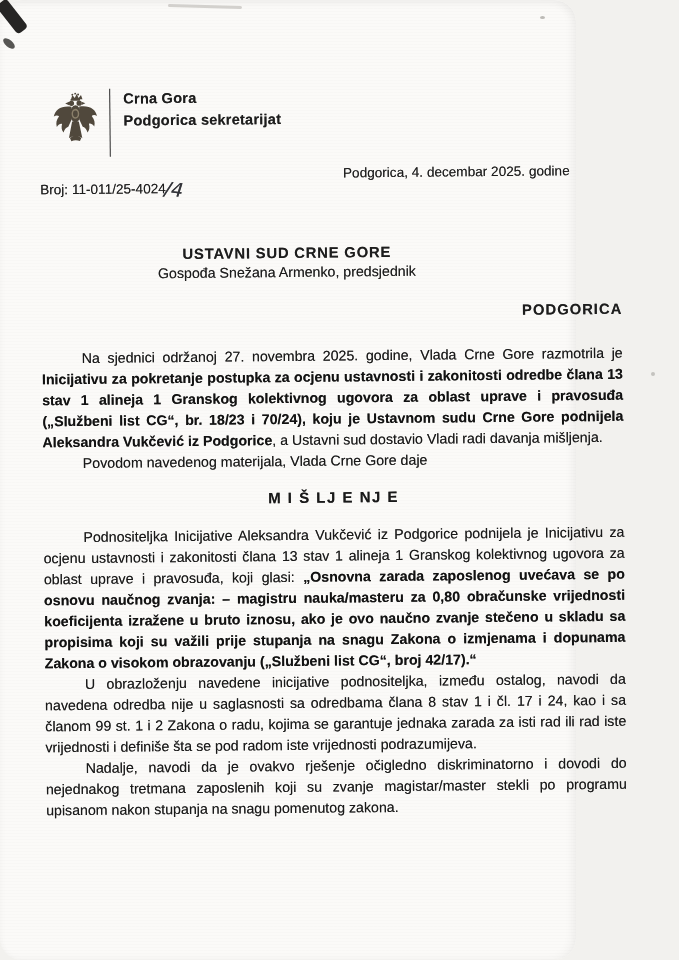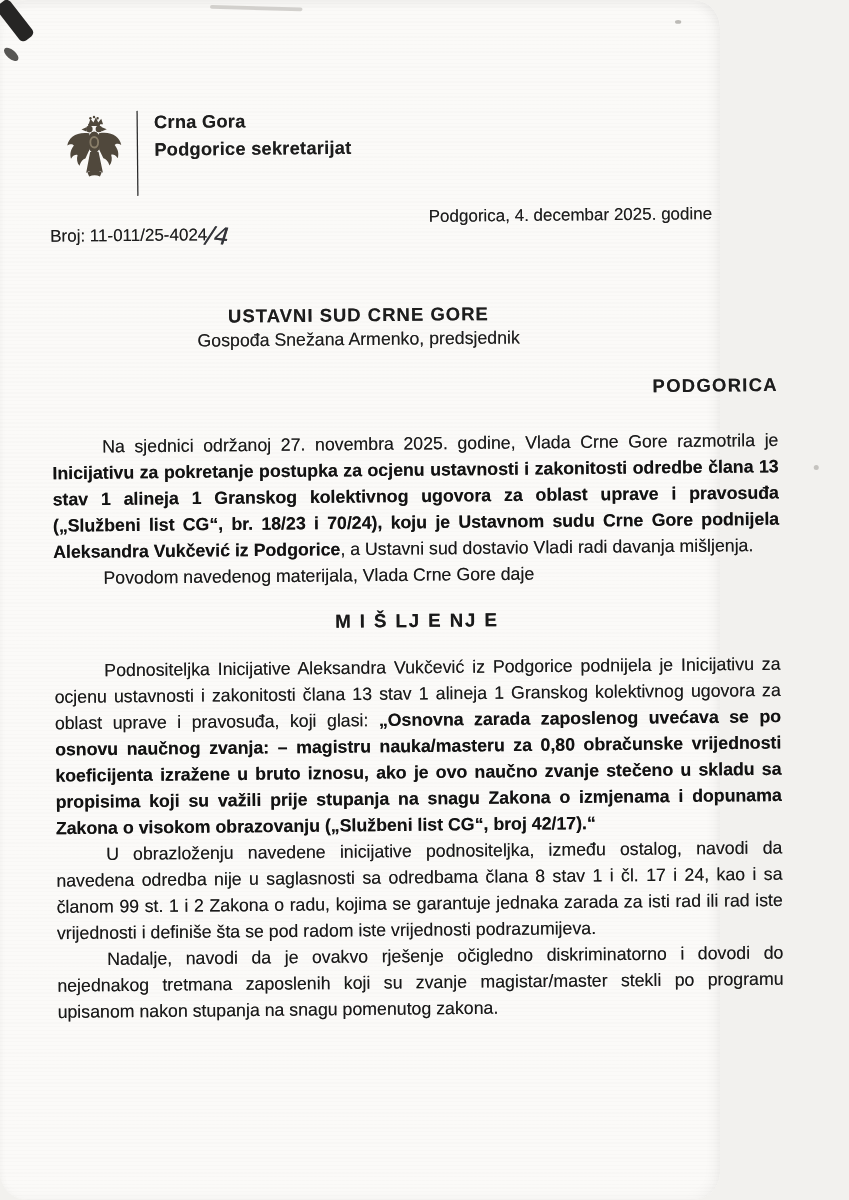--- a/index.html
+++ b/index.html
@@ -136,21 +136,21 @@
             <path d="M58 31 C 80 28, 92 37, 95 51 C 90 48, 86 49, 84 51 C 90 59, 91 65, 89 73 C 85 67, 81 66, 78 67 C 80 74, 79 80, 75 85 C 73 78, 69 74, 65 73 L 58 58 Z"></path>
             <path d="M43 62 L36 97 Q43 91 50 97 Q57 91 64 97 L57 62 Z"></path>
             <path d="M38 96 q12 -7 24 0 l-3 7 q-9 -4 -18 0 z"></path>
           </g>
           <ellipse cx="50" cy="46" rx="8" ry="10.5" fill="#8a7f6a"></ellipse>
           <ellipse cx="50" cy="46" rx="5" ry="7" fill="#50483c"></ellipse>
         </svg>
       </div>
       <div class="lh-text">
         <div class="lh-line">Crna Gora</div>
-        <div class="lh-line">Podgorice sekretarijat</div>
+        <div class="lh-line">Podgorica sekretarijat</div>
       </div>
     </header>
 
     <div class="ref-row">
       <div class="doc-number">
         <span>Broj: 11-011/25-4024</span><span class="handwritten">/4</span>
       </div>
       <div class="place-date">Podgorica, 4. decembar 2025. godine</div>
     </div>
 

